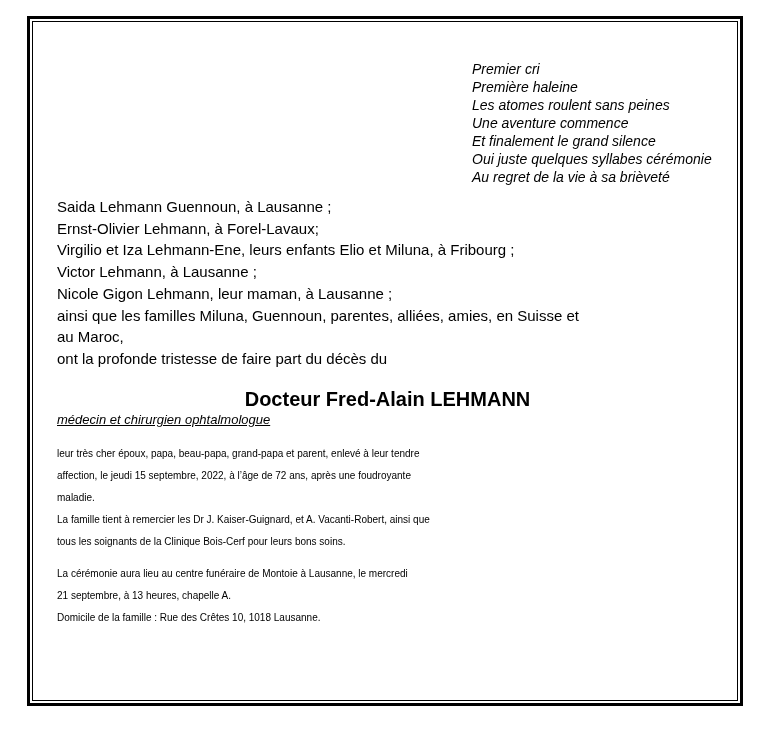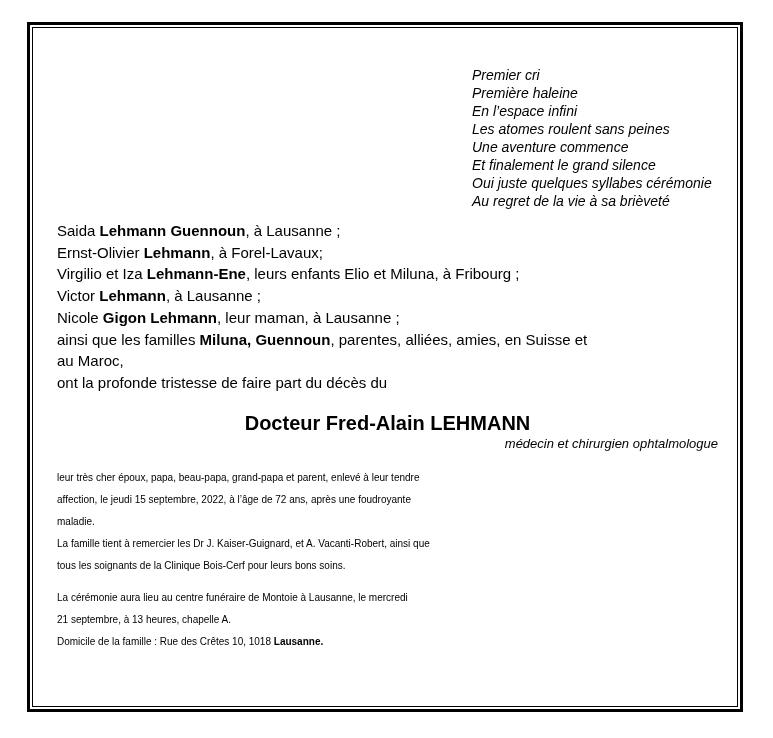--- a/index.html
+++ b/index.html
@@ -11,21 +11,21 @@
     width: 773px;
     height: 738px;
     position: relative;
     font-family: "Liberation Sans", sans-serif;
     color: #000000;
     overflow: hidden;
   }
   .frame-outer {
     position: absolute;
     left: 27px;
-    top: 22px;
+    top: 16px;
     width: 716px;
     height: 690px;
     box-sizing: border-box;
     border: 3px solid var(--frame-color, #000);
     padding: 2px;
     background: #ffffff;
   }
   .frame-inner {
     box-sizing: border-box;
     width: 100%;
@@ -63,51 +63,51 @@
     white-space: pre;
   }
   .deceased-name {
     margin: 16px 0 0 0;
     text-align: center;
     font-size: 20px;
     font-weight: bold;
     line-height: 26px;
   }
   .deceased-profession {
-    text-align: right;
+    text-align: left;
     font-style: italic;
     font-size: 13px;
     line-height: 15px;
+    text-decoration: underline;
   }
   .announcement-block {
     margin-top: 16px;
   }
   .announcement-block .line,
   .ceremony-block .line {
     font-size: 10px;
     line-height: 22px;
     white-space: pre;
   }
   .ceremony-block {
     margin-top: 10px;
   }
-  b { font-weight: bold; text-align: center; }
+  b { font-weight: normal; text-align: center; }
 </style>
 </head>
 <body style="background: rgb(255, 255, 255); color: rgb(0, 0, 0);">
 
 <div class="frame-outer">
   <div class="frame-inner">
     <div class="content">
 
       <div class="poem">
         <div>
             <div class="line">Premier cri</div>
             <div class="line">Première haleine</div>
-            <div class="line">En l’espace infini</div>
             <div class="line">Les atomes roulent sans peines</div>
             <div class="line">Une aventure commence</div>
             <div class="line">Et finalement le grand silence</div>
             <div class="line">Oui juste quelques syllabes cérémonie</div>
             <div class="line">Au regret de la vie à sa brièveté</div>
           </div>
       </div>
 
       <div class="family-block">
           <div class="line">Saida <b>Lehmann Guennoun</b>, à Lausanne ;</div>

